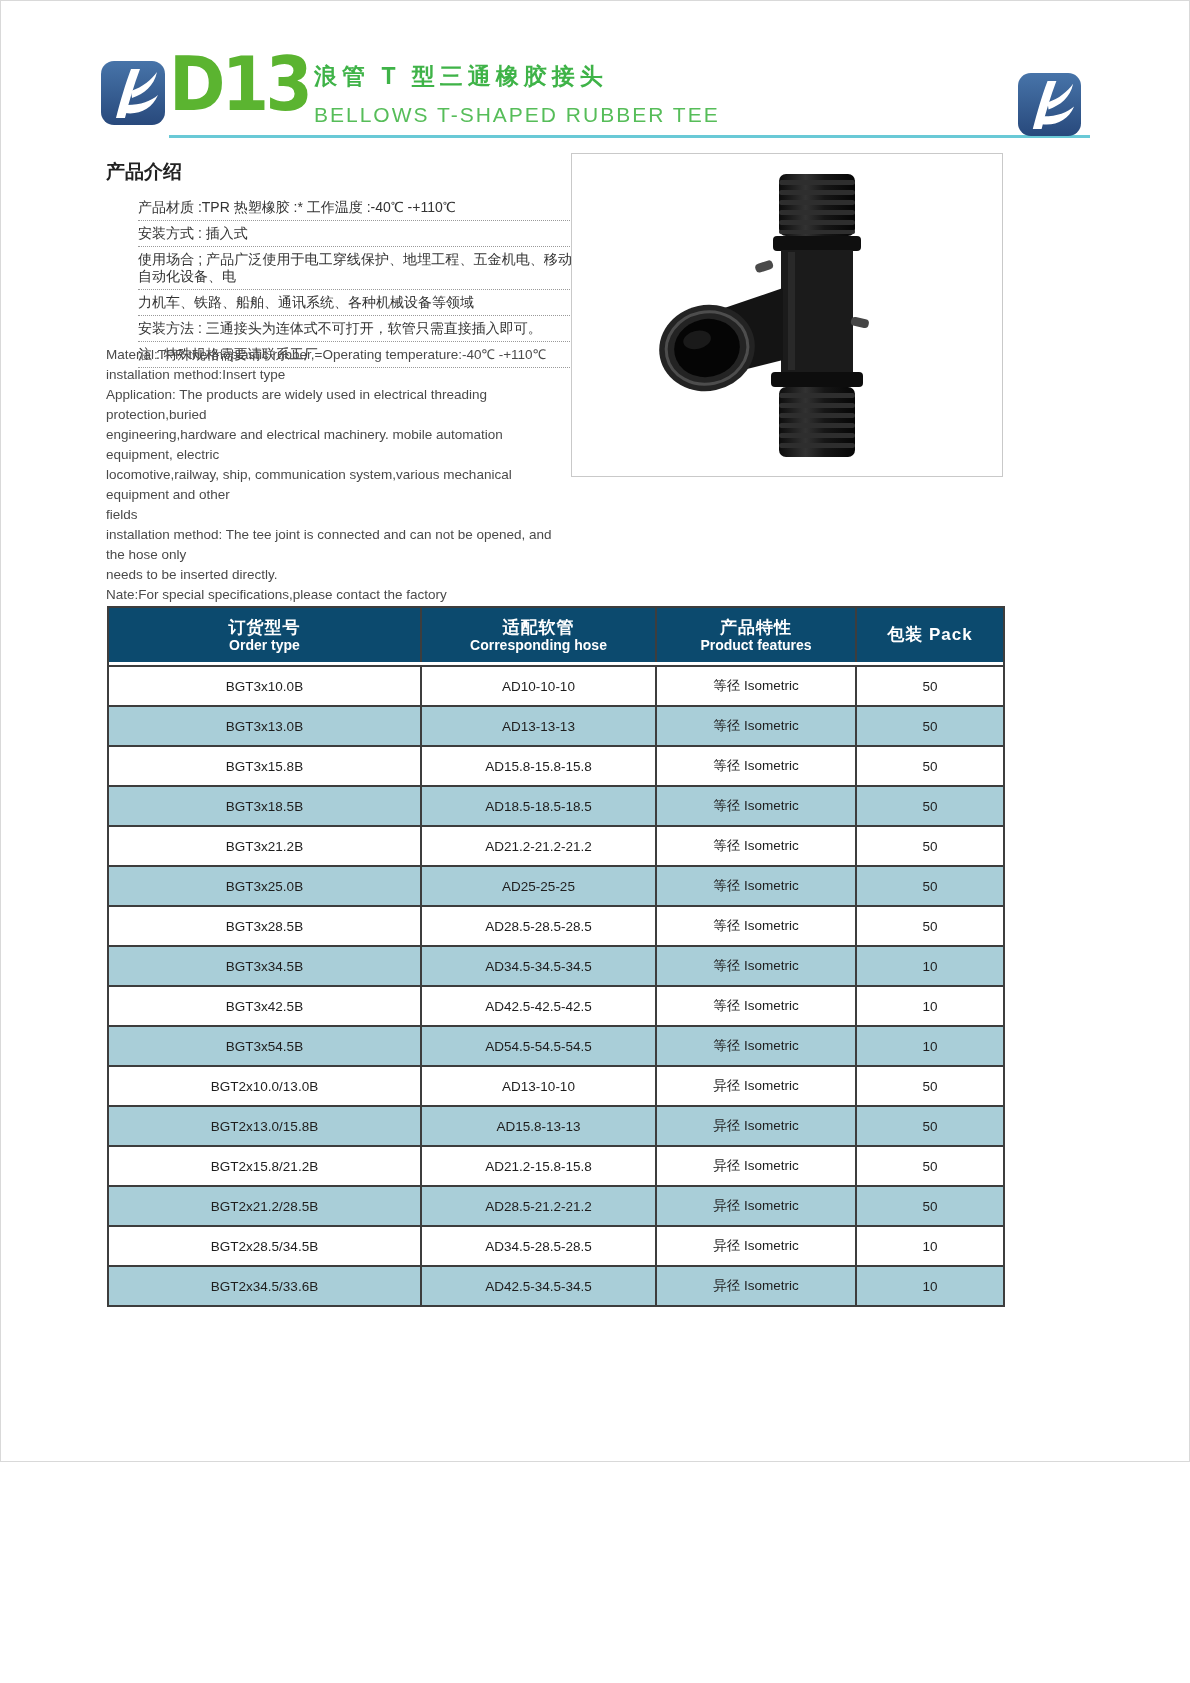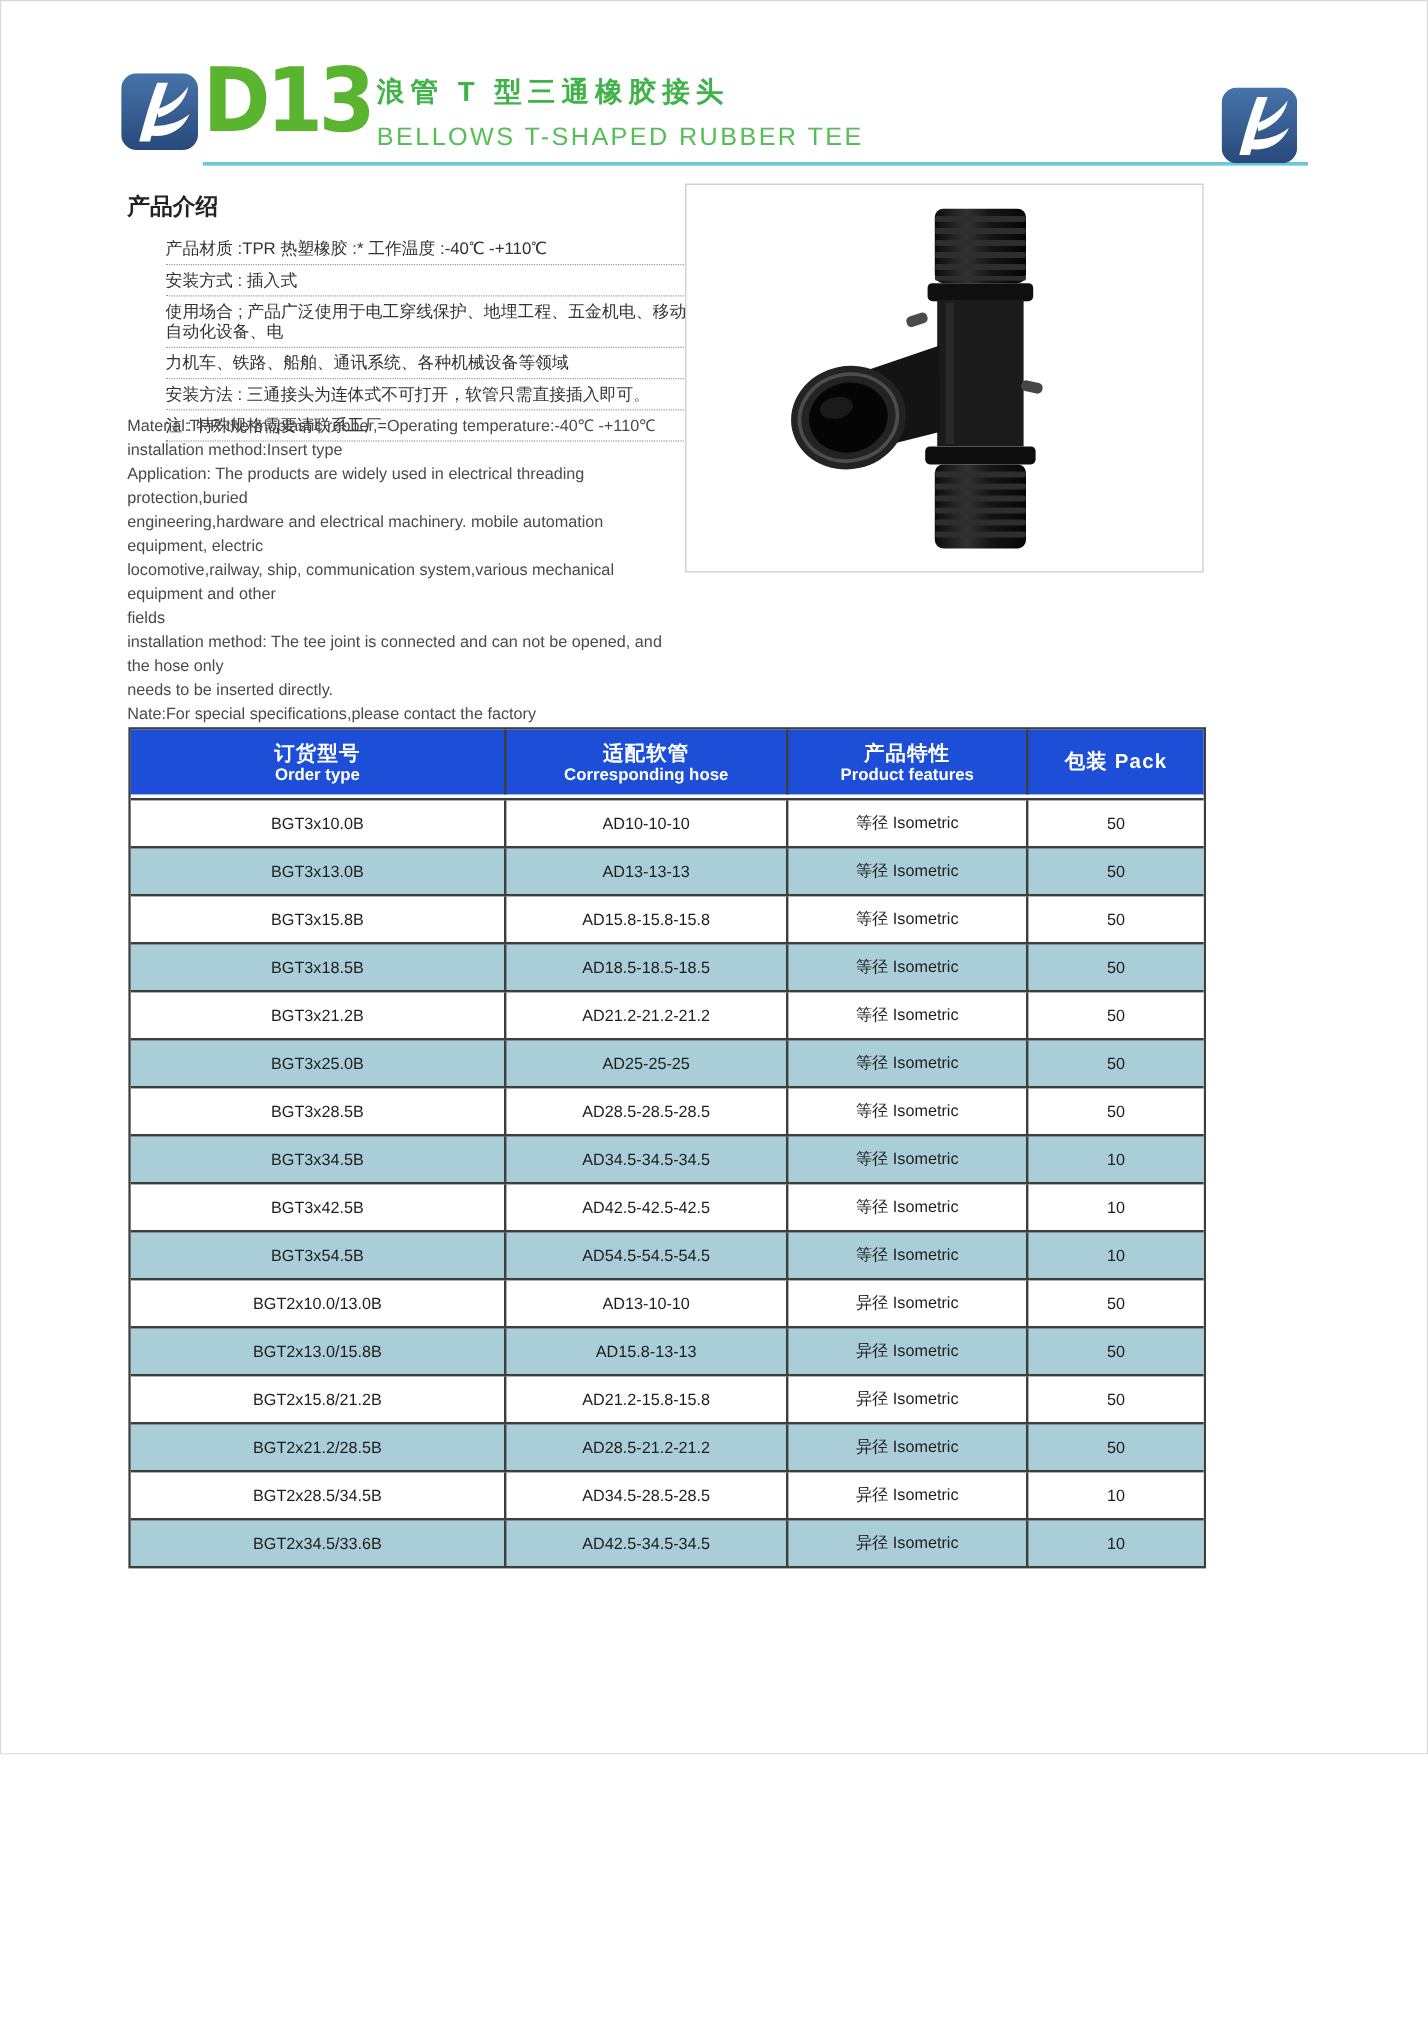--- a/index.html
+++ b/index.html
@@ -27,21 +27,21 @@
     font-size:14px;color:#333;line-height:17px;padding:4px 0 4px 0;
     border-bottom:1px dotted #9a9a9a;text-align:justify;
   }
   .desc-list{position:absolute;left:105px;top:344px;width:452px;}
   .en-line{font-size:13.5px;color:#4a4a4a;line-height:20px;}
   
   .product-box{position:absolute;left:570px;top:152px;width:430px;height:322px;border:1px solid #c9c9c9;background:#fff;}
   .product-svg{position:absolute;left:85px;top:18px;}
   
   .spec-table{position:absolute;left:106px;top:605px;width:894px;border:2px solid #3d3d3d;background:#fff;}
-  .thead{display:flex;height:54px;background:#1d4ed8;border-bottom:3px solid #ffffff;justify-content:flex-end;}
+  .thead{display:flex;height:54px;background:#0c4a6e;border-bottom:3px solid #ffffff;justify-content:flex-end;}
   .th{display:flex;flex-direction:column;align-items:center;justify-content:center;color:#fff;border-right:2px solid #3d3d3d;box-sizing:border-box;}
   .th:last-child{border-right:none;}
   .th-cn{font-size:17px;font-weight:bold;letter-spacing:1px;line-height:20px;}
   .th-en{font-size:14px;font-weight:bold;line-height:14px;}
   .trow{display:flex;height:38px;border-top:2px solid #3d3d3d;background:#fff;}
   .trow:nth-child(even){background:#a9ced8;}
   .td{display:flex;align-items:center;justify-content:center;font-size:13.5px;color:#1e1e1e;border-right:2px solid #3d3d3d;box-sizing:border-box;}
   .td:last-child{border-right:none;}
   .c1{width:313px;}.c2{width:235px;}.c3{width:200px;}.c4{flex:1;}
   

